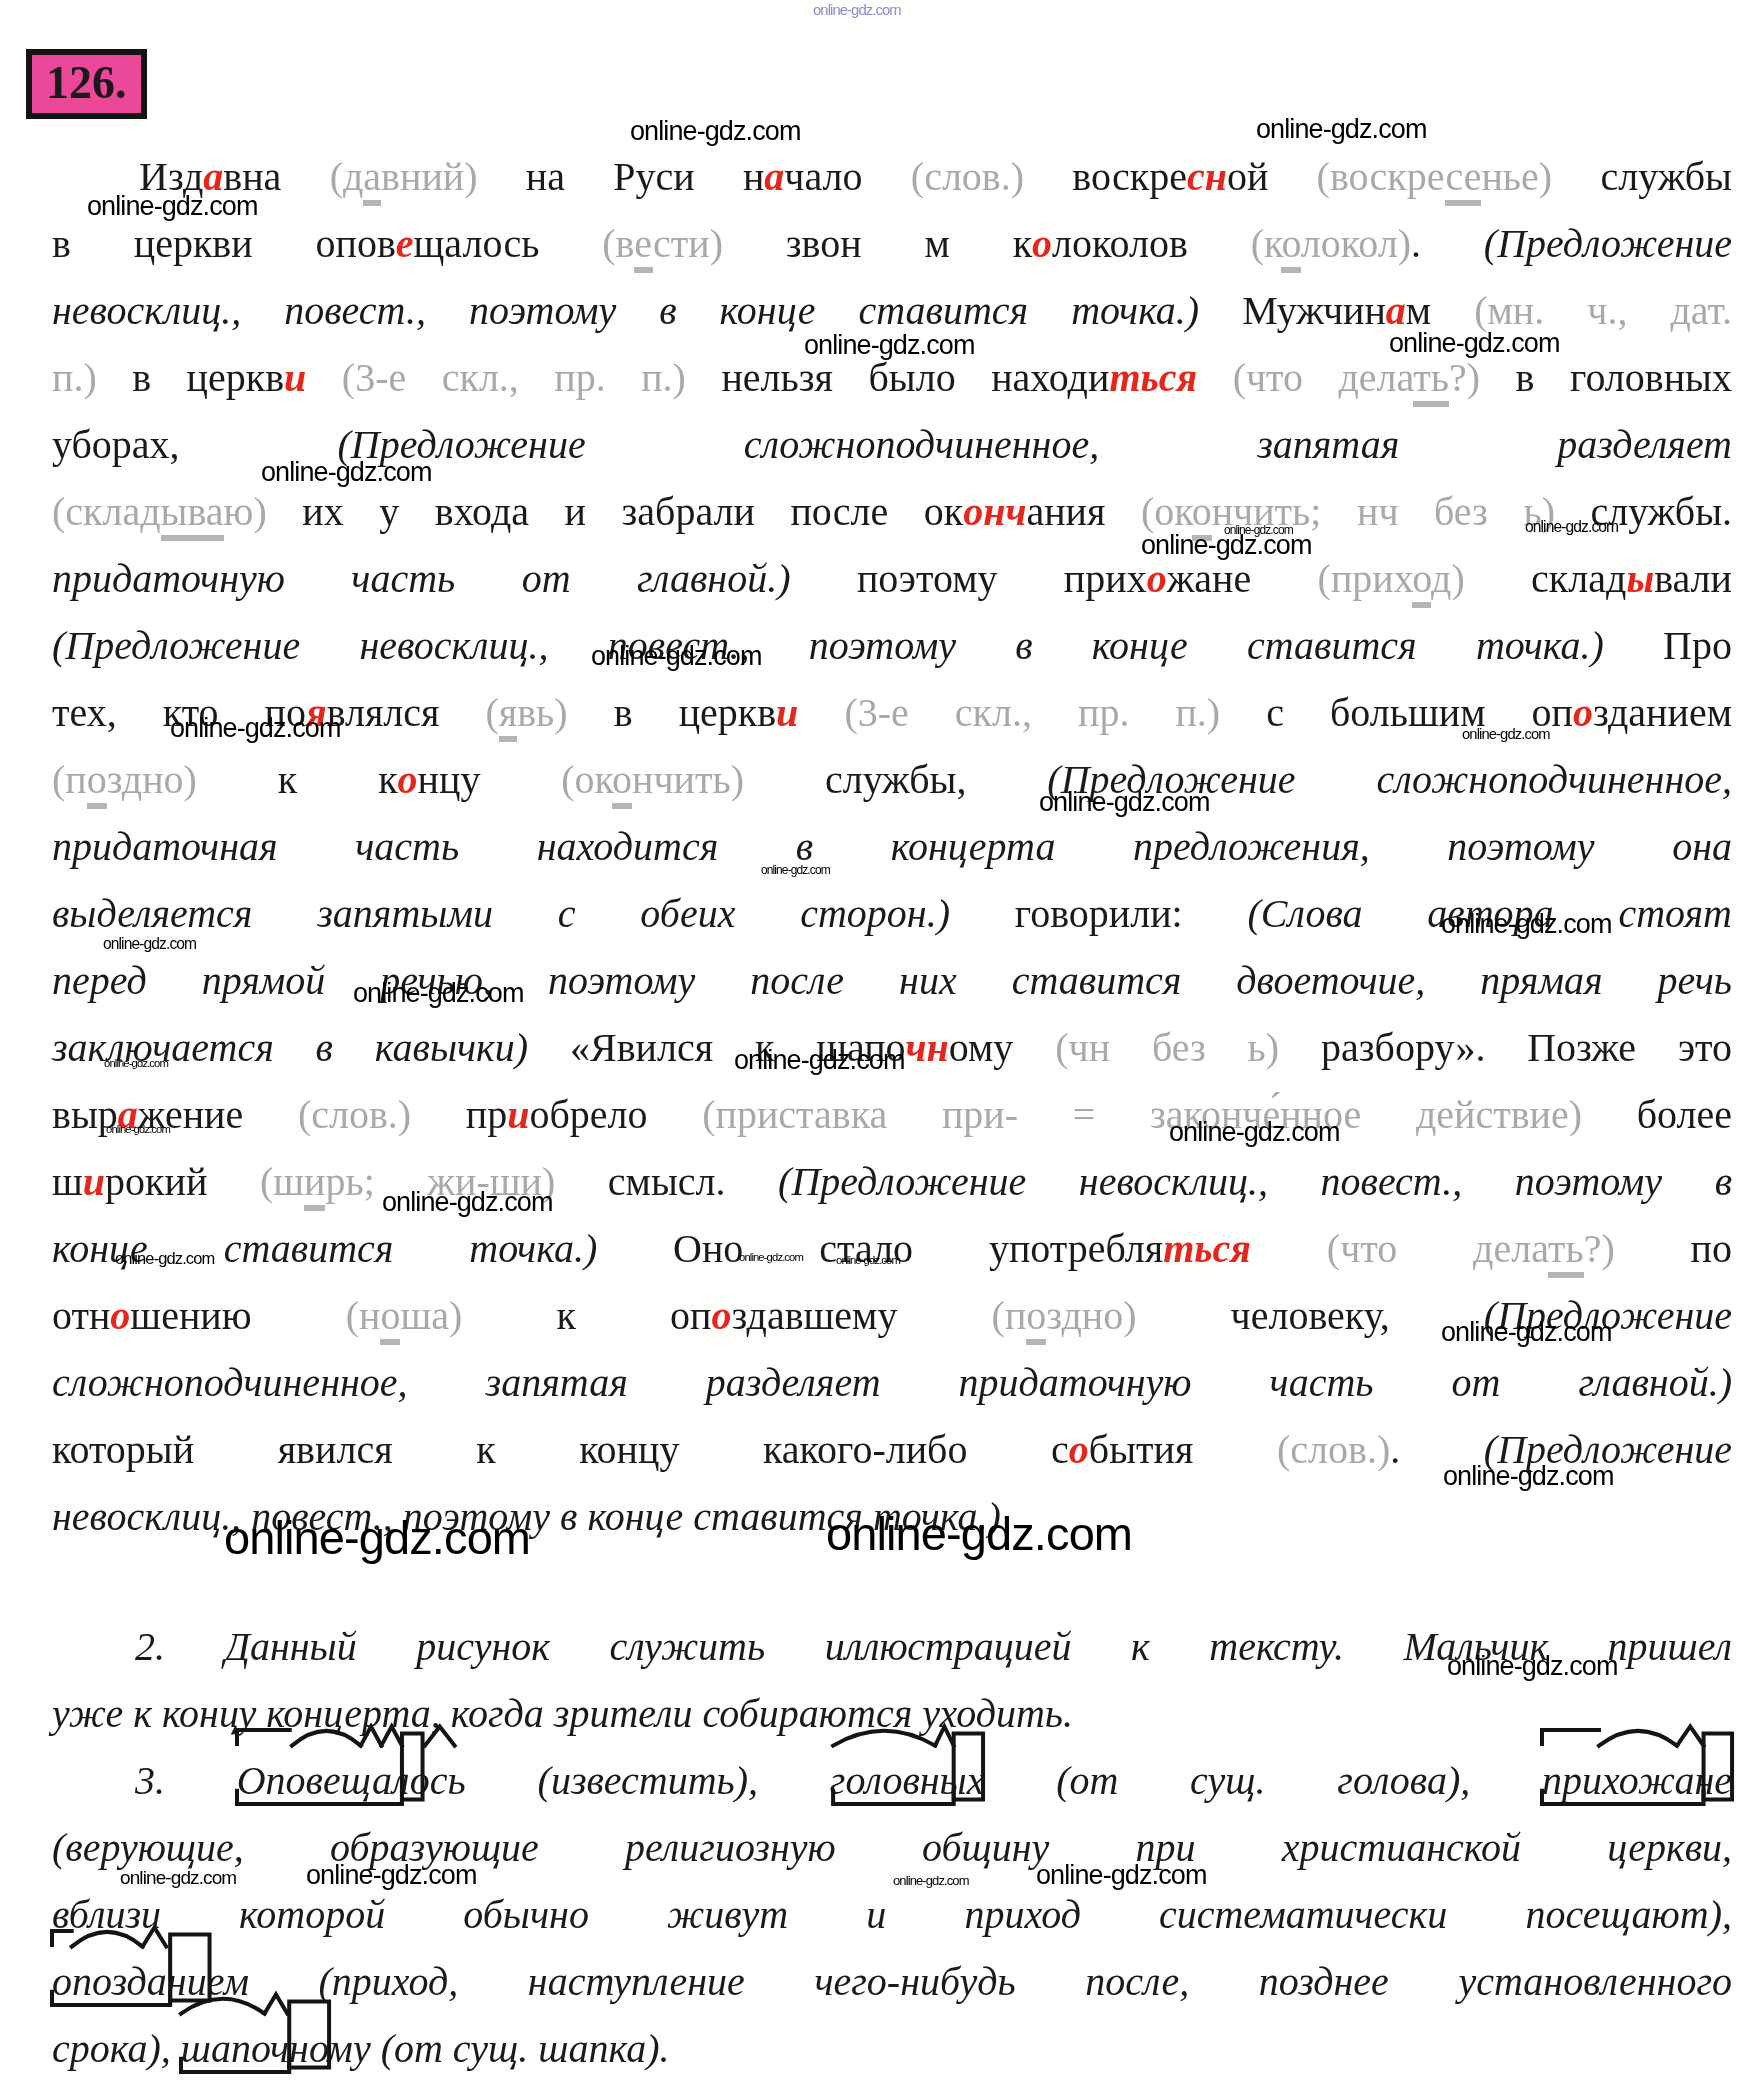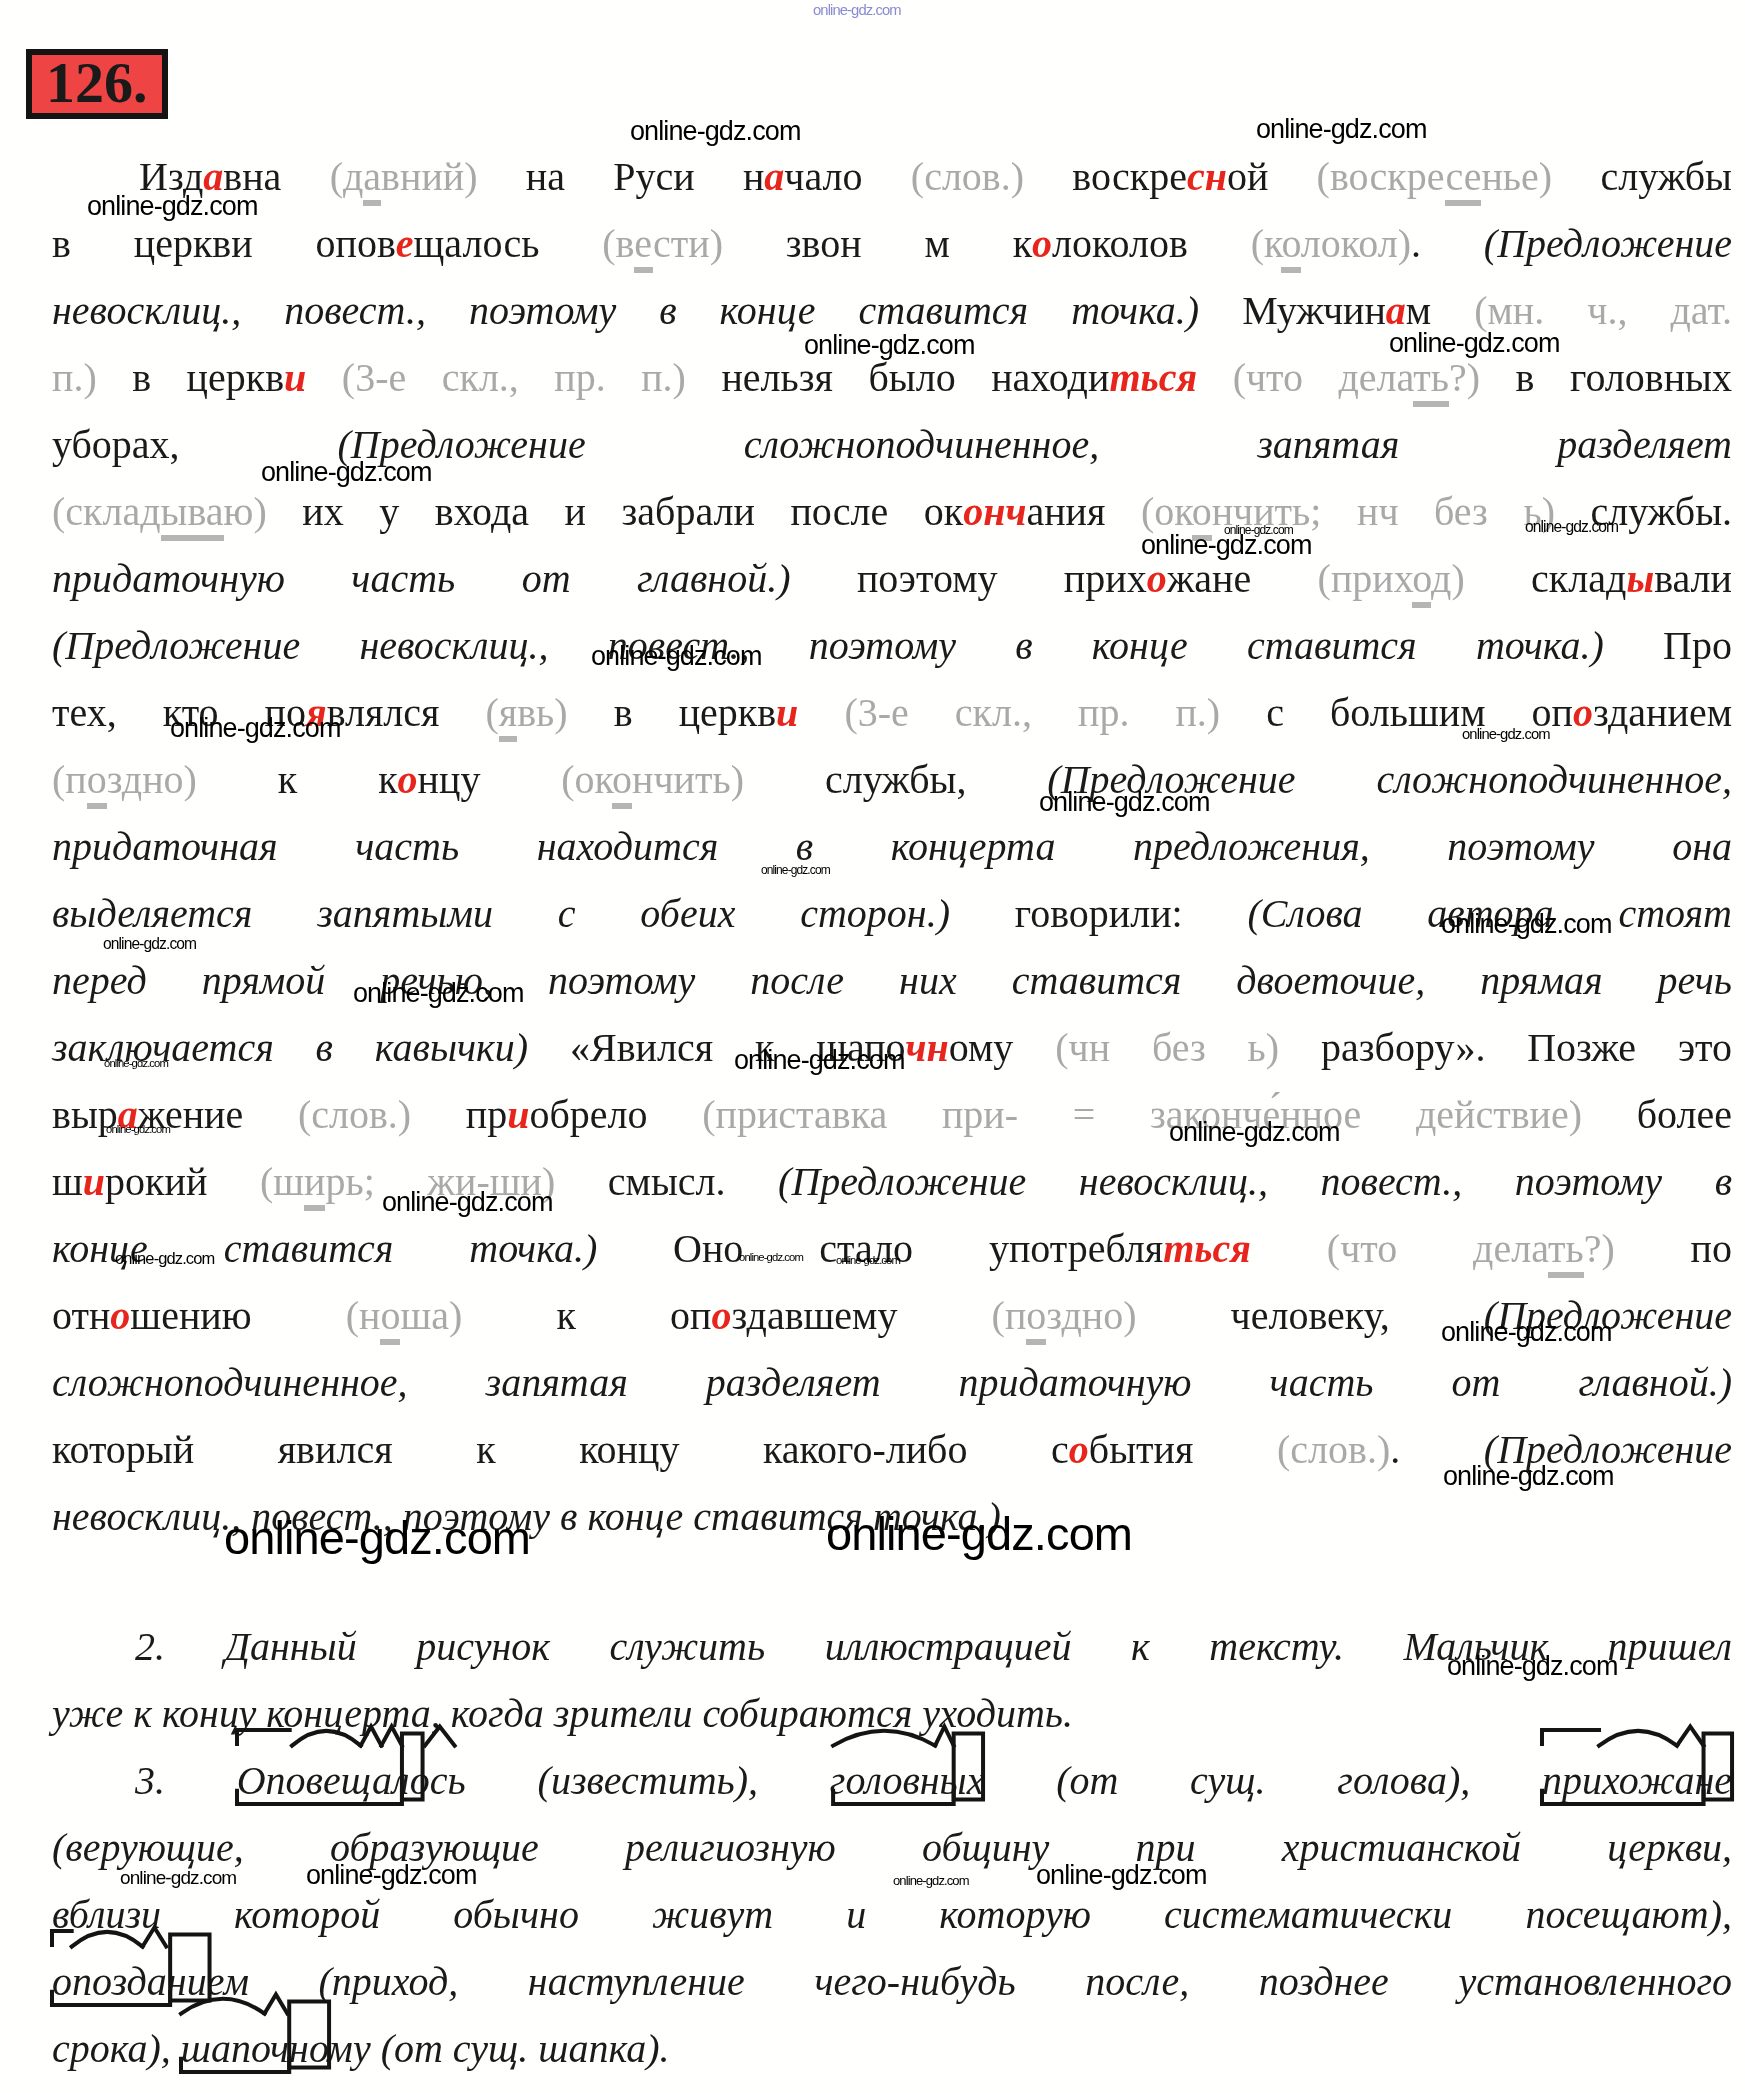--- a/index.html
+++ b/index.html
@@ -1,19 +1,19 @@
 <!DOCTYPE html>
 <html style="font-size:14px"><head>
 <meta charset="utf-8">
 <style>
   html,body{margin:0;padding:0;background:#ffffff;}
   .page{position:relative;width:1745px;height:2094px;background:#fffffe;overflow:hidden;
         font-family:"Liberation Serif","DejaVu Serif",serif;color:#1a1a1a;}
   .exnum{position:absolute;left:26px;top:49px;border:6px solid #141414;padding:0 14px 1.7px 14px;
-         font-size:58px;font-weight:bold;line-height:56px;background:#ef4444;}
+         font-size:46px;font-weight:bold;line-height:56px;background:#ec4899;}
   .para{position:absolute;left:7px;right:13px;margin-left:45px;}
   .line{height:67px;line-height:67px;font-size:40px;white-space:nowrap;
         text-align:justify;text-align-last:justify;}
   .line.last{text-align-last:left;}
   .sn{}
   .si{font-style:italic;}
   .sr{color:#e8251d;font-weight:bold;font-style:italic;}
   .sg{color:#a9a9a9;}
   .su{color:#a9a9a9;border-bottom:6px solid #b5b5b5;padding-bottom:0.9px;}
   .sm{font-style:italic;position:relative;display:inline-block;}
@@ -73,21 +73,21 @@
               <path d="M 80 12 L 99 12 L 99 88 L 80 88 Z"></path>
               <path d="M 2 78 L 2 93 L 80 93 L 80 78"></path>
             </svg></span><span class="sn si"> (от сущ. голова), </span><span class="sn sm"><span>прихожане</span><svg class="morph-svg" viewBox="0 0 100 100" preserveAspectRatio="none">
               <path d="M 0 24 L 0 8 L 30 8"></path>
               <path d="M 30 26 Q 50.5 -8 71 26"></path>
               <path d="M 71 26 L 78 4 L 85 26"></path>
               <path d="M 85 12 L 100 12 L 100 88 L 85 88 Z"></path>
               <path d="M 0 78 L 0 93 L 85 93 L 85 78"></path>
             </svg></span></div>
         <div class="line"><span class="sn si">(верующие, образующие религиозную общину при христианской церкви,</span></div>
-        <div class="line"><span class="sn si">вблизи которой обычно живут и которую систематически посещают),</span></div>
+        <div class="line"><span class="sn si">вблизи которой обычно живут и приход систематически посещают),</span></div>
         <div class="line"><span class="sn sm"><span>опозданием</span><svg class="morph-svg" viewBox="0 0 100 100" preserveAspectRatio="none">
               <path d="M 0 24 L 0 8 L 10 8"></path>
               <path d="M 10 26 Q 28 -8 46 26"></path>
               <path d="M 46 26 L 52 4 L 57.99999999999999 26"></path>
               <path d="M 60 12 L 80 12 L 80 88 L 60 88 Z"></path>
               <path d="M 0 78 L 0 93 L 60 93 L 60 78"></path>
             </svg></span><span class="sn si"> (приход, наступление чего-нибудь после, позднее установленного</span></div>
         <div class="line last"><span class="sn si">срока), </span><span class="sn sm"><span>шапочному</span><svg class="morph-svg" viewBox="0 0 100 100" preserveAspectRatio="none">
               <path d="M 0 26 Q 22 -8 44 26"></path>
               <path d="M 44 26 L 50 4 L 56.00000000000001 26"></path>

